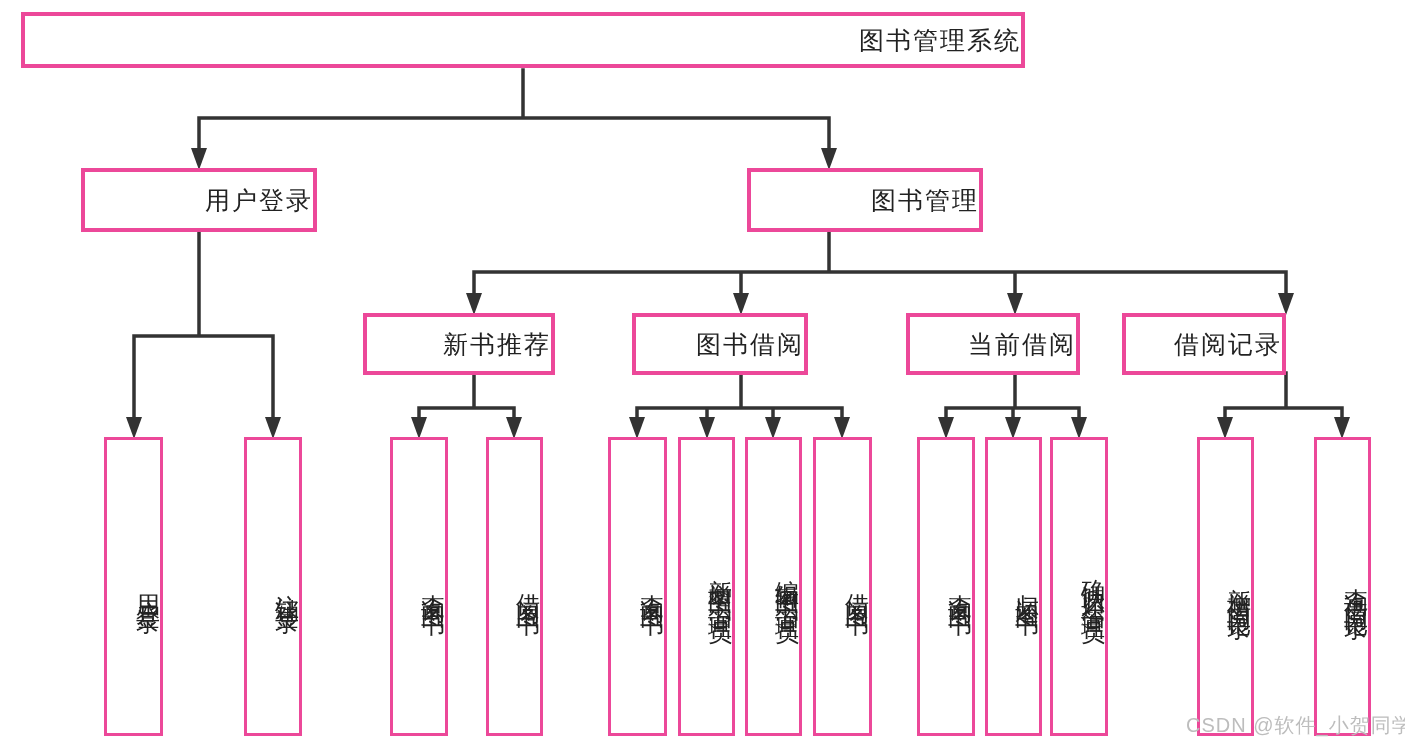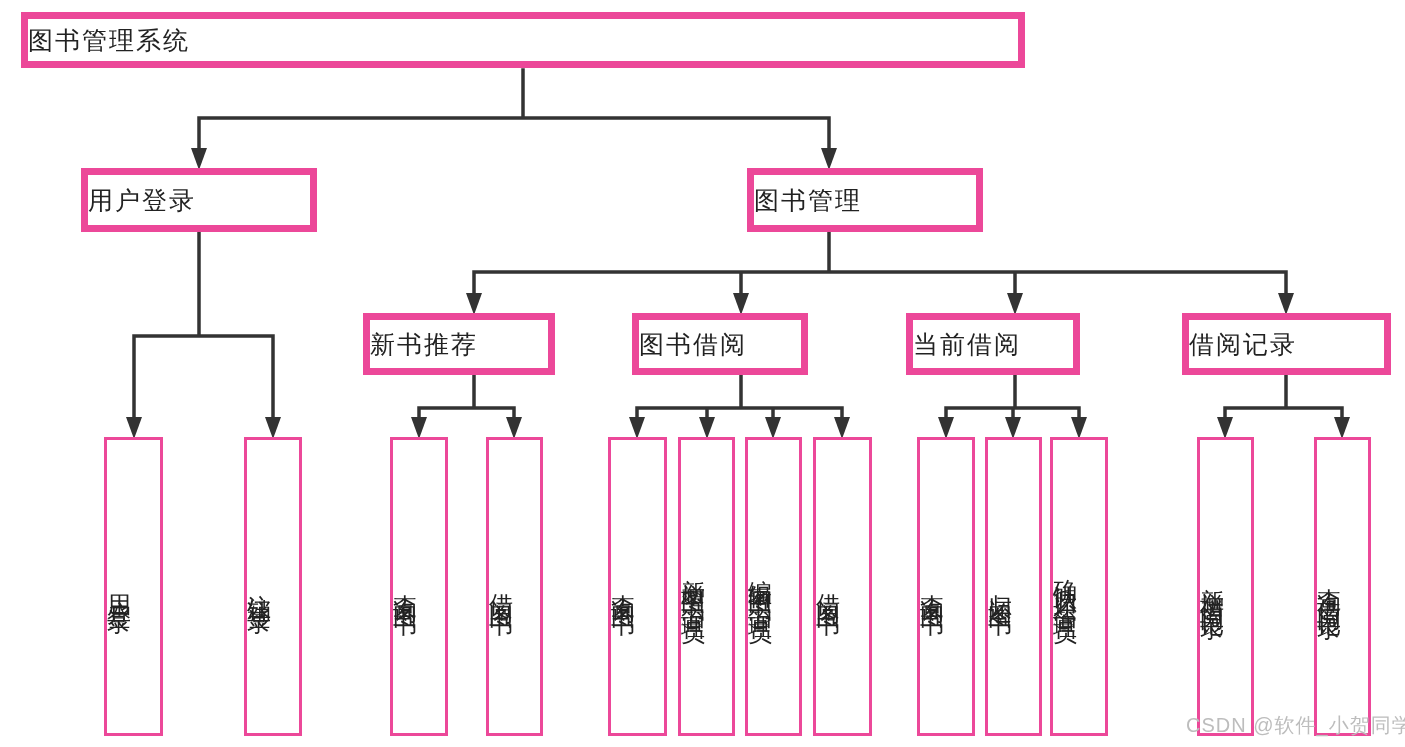--- a/index.html
+++ b/index.html
@@ -4,22 +4,22 @@
 <style>
   html,body{margin:0;padding:0;background:#ffffff;}
   .canvas{
     position:relative;width:1405px;height:747px;background:#ffffff;
     font-family:"Liberation Sans","DejaVu Sans",sans-serif;color:#222222;overflow:hidden;
   }
   .edges{position:absolute;left:0;top:0;}
   .edges path{stroke:#333333;stroke-width:3.5;fill:none;stroke-linecap:square;}
   .edges polygon{fill:#333333;stroke:none;}
   .box{
-    position:absolute;background:#ffffff;border:7px solid #ec4899;box-sizing:border-box;
-    display:flex;align-items:center;justify-content:flex-start;
+    position:absolute;background:#ffffff;border:4px solid #ec4899;box-sizing:border-box;
+    display:flex;align-items:center;justify-content:flex-end;
     font-size:25px;letter-spacing:2px;white-space:nowrap;color:#222222;
   }
   .leaf{border-width:3px;}
   .vtext{
     writing-mode:vertical-rl;text-orientation:mixed;
     font-size:24px;line-height:1;letter-spacing:6px;white-space:nowrap;
   }
   .watermark{
     position:absolute;left:1186px;top:712px;font-size:20px;letter-spacing:1px;
     color:#bdbdbd;white-space:nowrap;
@@ -86,21 +86,21 @@
 
   <div class="box" style="left:363px;top:313px;width:192px;height:62px;">
     <span>新书推荐</span>
   </div>
   <div class="box" style="left:632px;top:313px;width:176px;height:62px;">
     <span>图书借阅</span>
   </div>
   <div class="box" style="left:906px;top:313px;width:174px;height:62px;">
     <span>当前借阅</span>
   </div>
-  <div class="box" style="left:1182px;top:313px;width:209px;height:62px;">
+  <div class="box" style="left:1122px;top:313px;width:164px;height:62px;">
     <span>借阅记录</span>
   </div>
 
   <div class="box leaf" style="left:104px;top:437px;width:59px;height:299px;">
     <span class="vtext">用户登录</span>
   </div>
   <div class="box leaf" style="left:244px;top:437px;width:58px;height:299px;">
     <span class="vtext">注销登录</span>
   </div>
 

